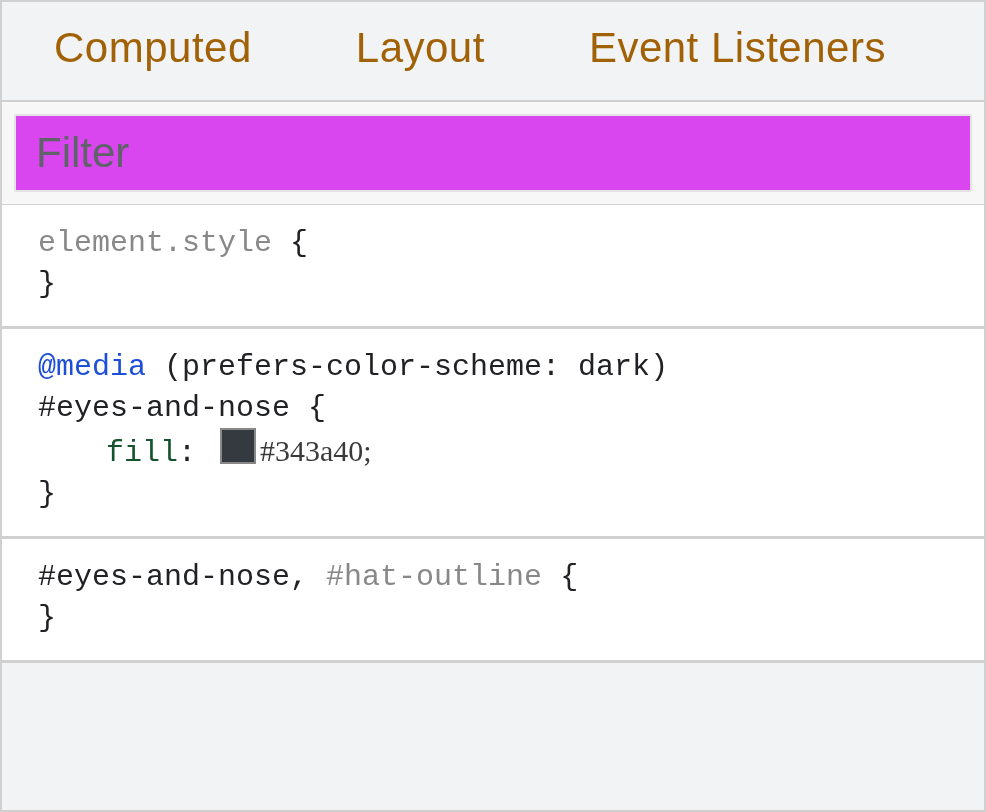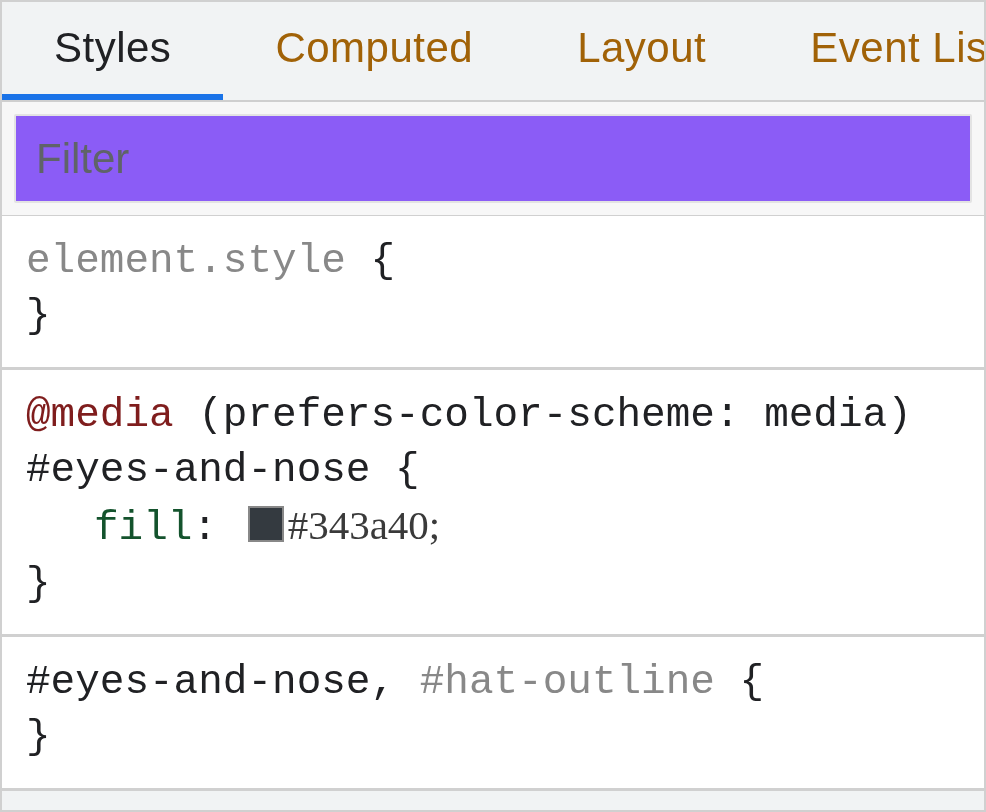--- a/index.html
+++ b/index.html
@@ -31,38 +31,38 @@
     color: #202124;
     border-bottom: 6px solid #1a73e8;
   }
   .filter-wrap {
     background: #f7f7f7;
     border-bottom: 1px solid #d0d0d0;
     padding: 12px;
   }
   .filter {
     width: 100%;
-    height: 89px;
-    background: #8b5cf6;
+    height: 78px;
+    background: #d946ef;
     border: 2px solid #e3e3e3;
     border-radius: 2px;
     font-size: 42px;
     color: #202124;
     padding: 0 20px;
     outline: none;
   }
   .filter::placeholder { color: #5f6368; }
   .rules {
     background: #fff;
   }
   .rule {
     border-bottom: 3px solid #d0d0d0;
-    padding: 18px 24px 22px 24px;
+    padding: 18px 24px 22px 36px;
     font-family: Menlo, Consolas, "Courier New", monospace;
-    font-size: 41px;
+    font-size: 30px;
     line-height: 1.35;
     color: #202124;
     white-space: nowrap;
     overflow: hidden;
   }
   .selector-dim { color: #888; }
   .selector { color: #202124; text-align: right; }
   .brace { color: #202124; }
   .decl {
     padding-left: 68px;
@@ -71,28 +71,27 @@
   .colon { color: #202124; }
   .swatch {
     display: inline-block;
     width: 36px;
     height: 36px;
     border: 2px solid #888;
     vertical-align: -3px;
     margin: 0 4px 0 6px;
   }
   .val { color: #3a3a3a; font-family: Liberation Serif, serif; }
-  .media-kw { color: #7f1d1d; text-align: right; }
+  .media-kw { color: #1d4ed8; text-align: right; }
   .overridden { text-decoration: line-through; text-decoration-thickness: 3px; }
 </style>
 </head>
 <body>
 
 <div class="tabs">
-  <div class="tab active">Styles</div>
   <div class="tab">Computed</div>
   <div class="tab">Layout</div>
   <div class="tab">Event Listeners</div>
 </div>
 
 <div class="filter-wrap">
   <input class="filter" type="text" placeholder="Filter" style="">
 </div>
 
 <div class="rules">
@@ -104,21 +103,21 @@
     </div>
     <div>
       <span class="brace">}</span>
     </div>
   </div>
 
   <div class="rule">
     <div>
       <span class="media-kw">@media</span>
       <span> </span>
-      <span>(prefers-color-scheme: media)</span>
+      <span>(prefers-color-scheme: dark)</span>
     </div>
     <div>
       <span class="selector">#eyes-and-nose</span>
       <span> </span><span class="brace">{</span>
     </div>
     <div class="decl">
       <span class="prop">fill</span><span class="colon">: </span>
       <span class="swatch" style="background:#343a40"></span><span class="val">#343a40;</span>
     </div>
     <div>

